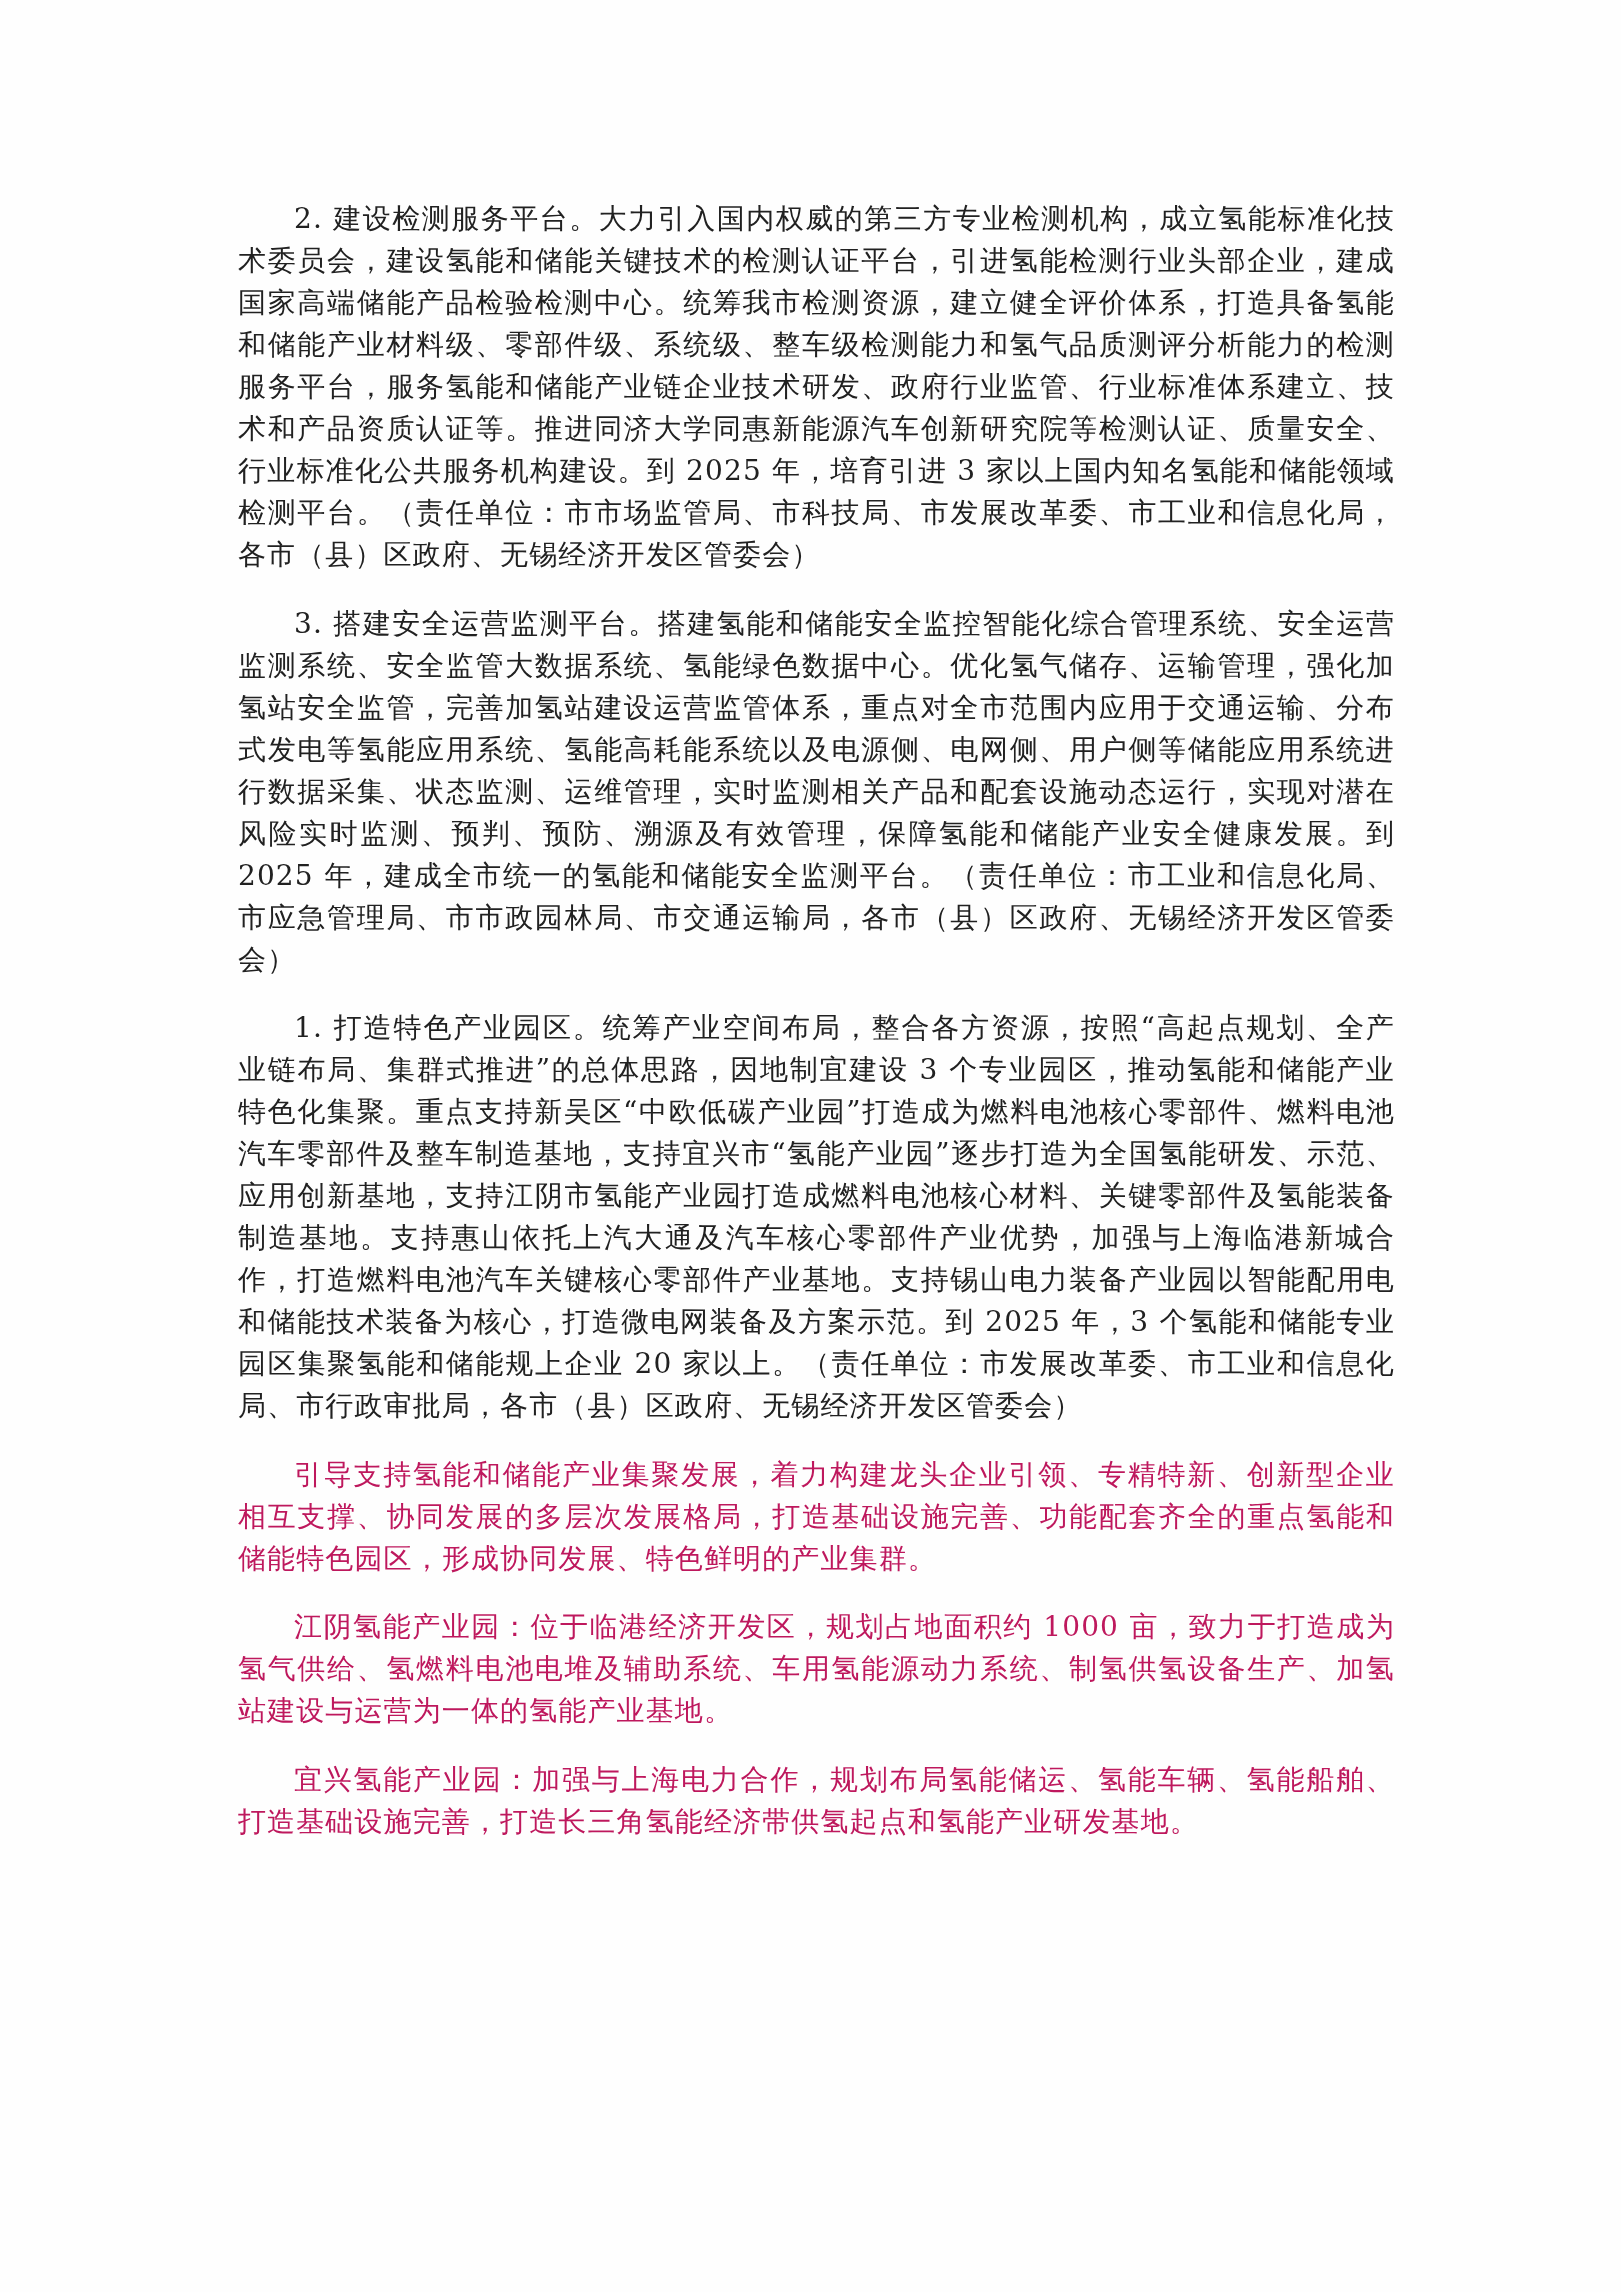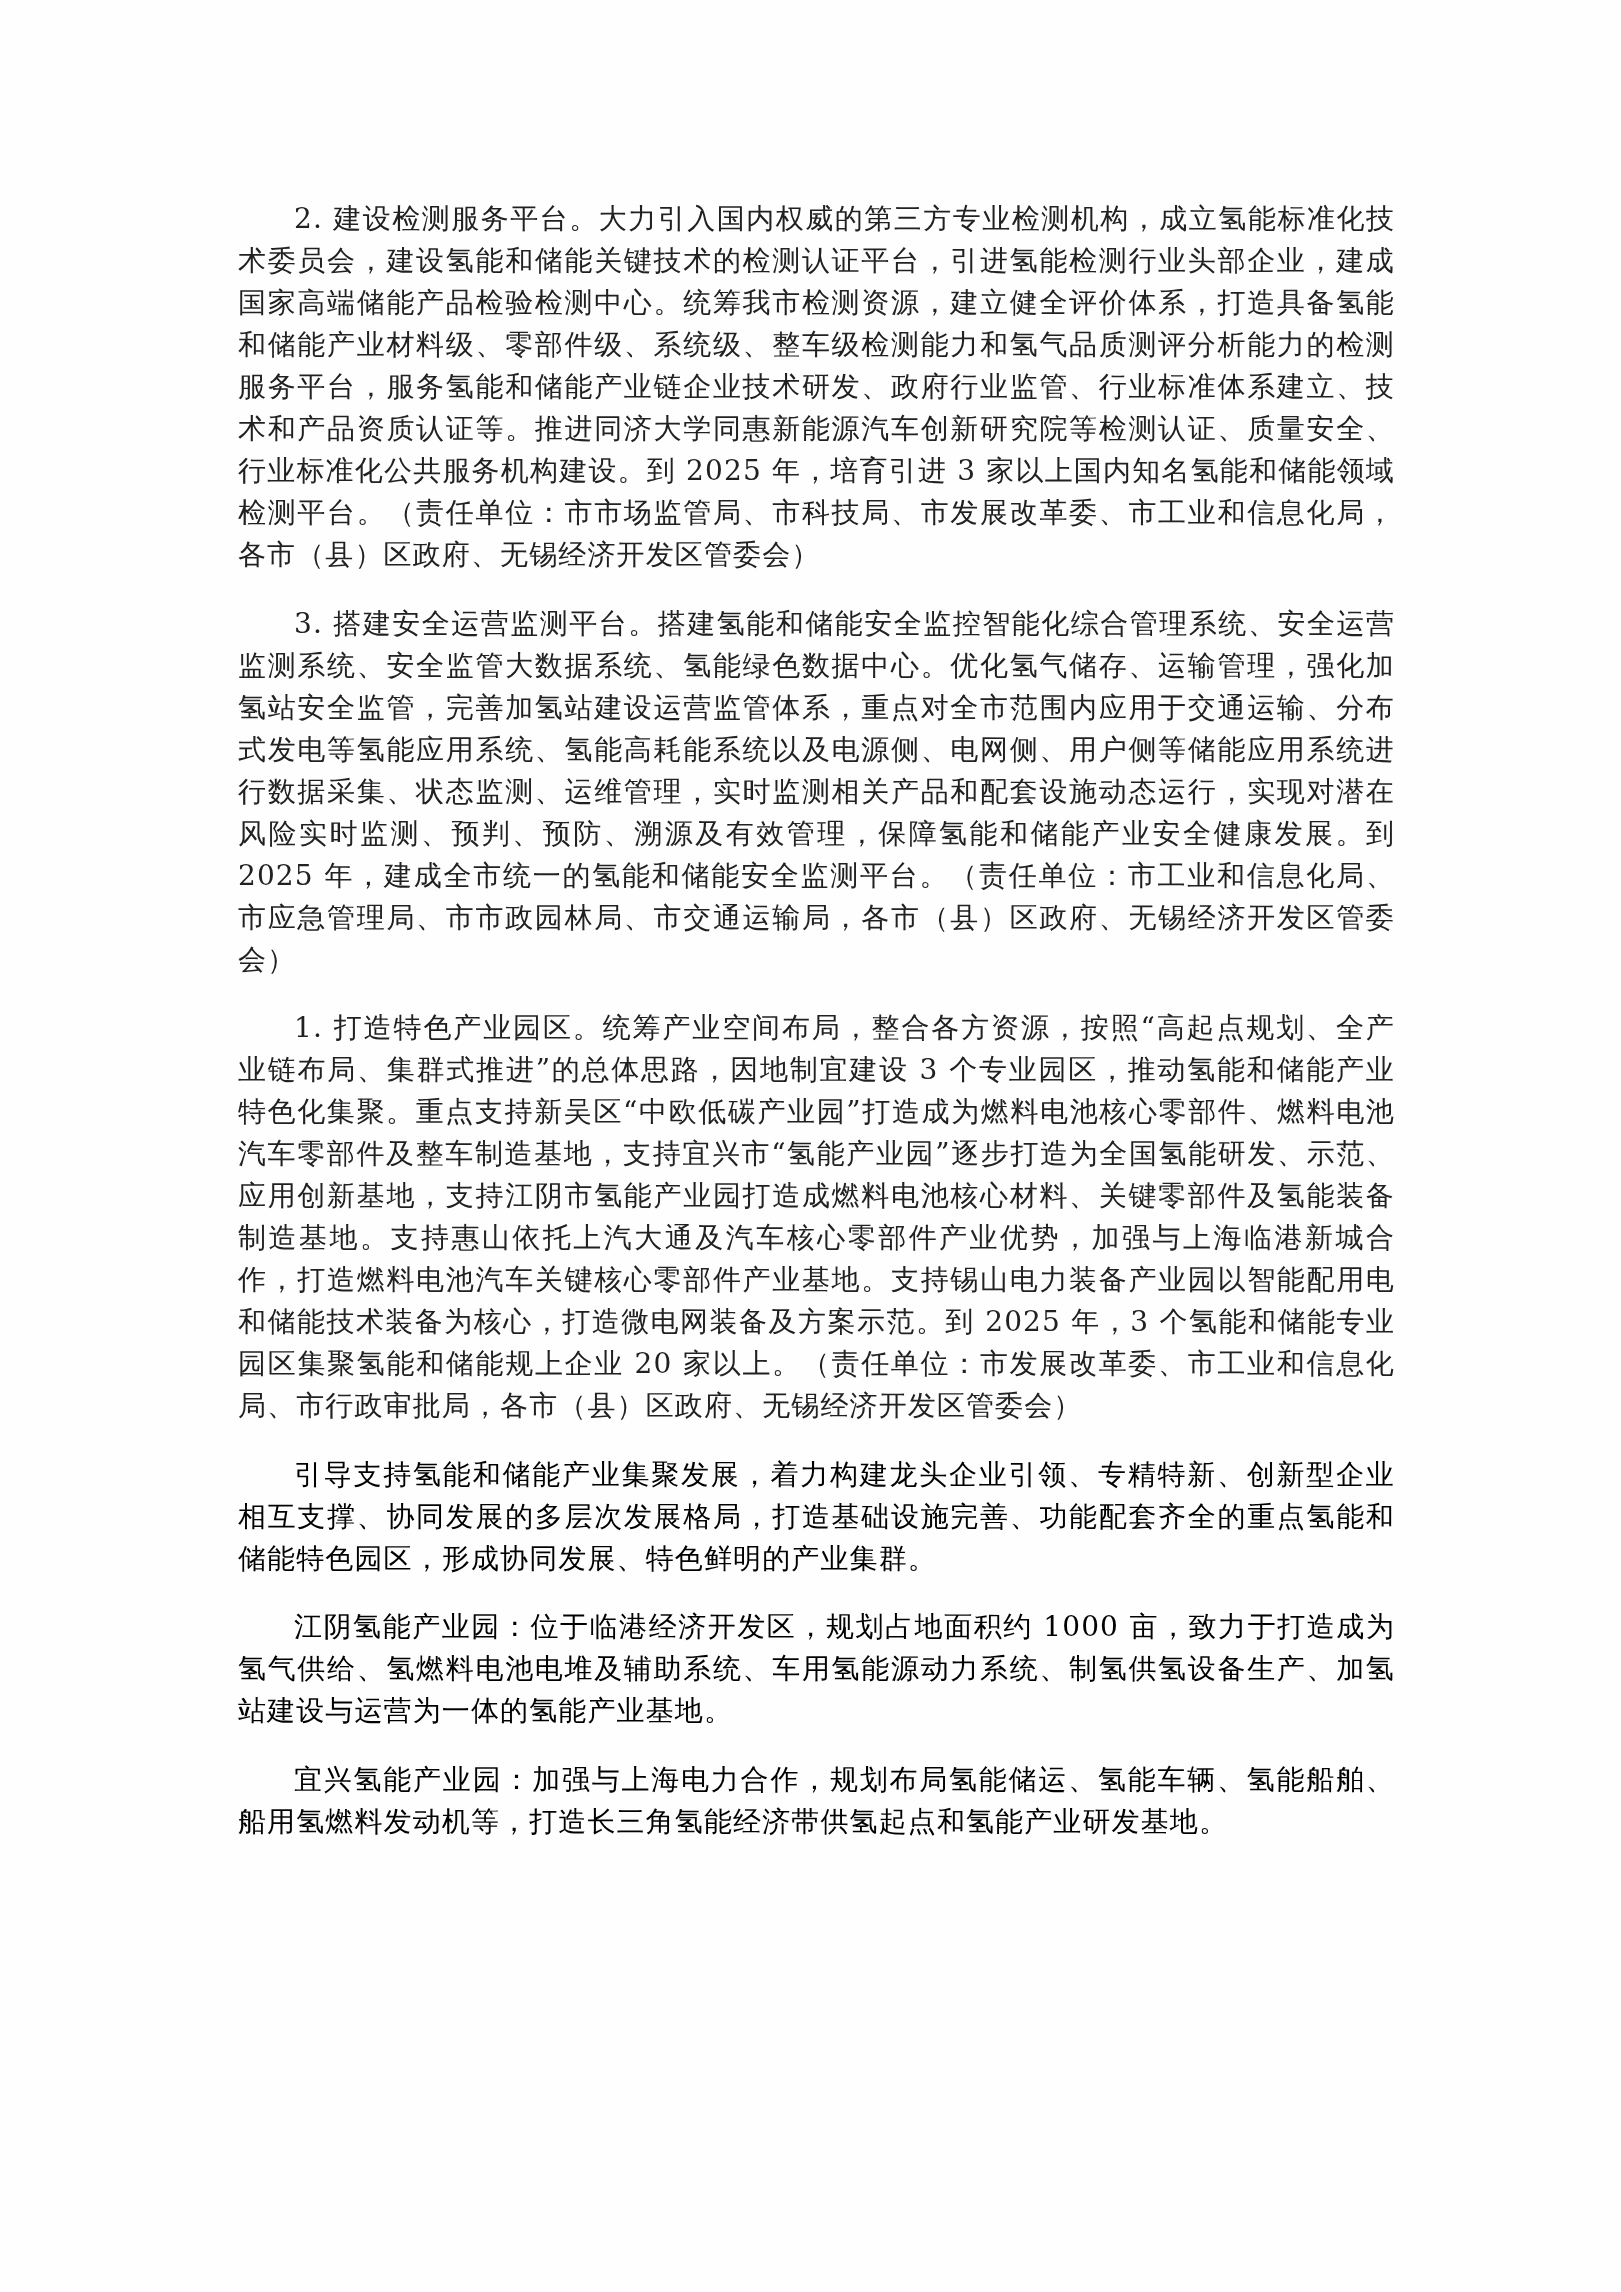--- a/index.html
+++ b/index.html
@@ -32,29 +32,29 @@
     margin: 0 0 26.5px 0;
     text-indent: 2em;
   }
   .para.heading {
     margin: 0 0 26.5px 0;
   }
   .para.box_title {
     margin: 0 0 26.5px 0;
   }
   .para.box_body {
-    color: #000000;
+    color: #be185d;
   }
 </style>
 </head>
 <body>
 
 <div class="page">
   <div class="text-block">
       <p class="para body">2. 建设检测服务平台。大力引入国内权威的第三方专业检测机构，成立氢能标准化技术委员会，建设氢能和储能关键技术的检测认证平台，引进氢能检测行业头部企业，建成国家高端储能产品检验检测中心。统筹我市检测资源，建立健全评价体系，打造具备氢能和储能产业材料级、零部件级、系统级、整车级检测能力和氢气品质测评分析能力的检测服务平台，服务氢能和储能产业链企业技术研发、政府行业监管、行业标准体系建立、技术和产品资质认证等。推进同济大学同惠新能源汽车创新研究院等检测认证、质量安全、行业标准化公共服务机构建设。到 2025 年，培育引进 3 家以上国内知名氢能和储能领域检测平台。（责任单位：市市场监管局、市科技局、市发展改革委、市工业和信息化局，各市（县）区政府、无锡经济开发区管委会）</p>
       <p class="para body">3. 搭建安全运营监测平台。搭建氢能和储能安全监控智能化综合管理系统、安全运营监测系统、安全监管大数据系统、氢能绿色数据中心。优化氢气储存、运输管理，强化加氢站安全监管，完善加氢站建设运营监管体系，重点对全市范围内应用于交通运输、分布式发电等氢能应用系统、氢能高耗能系统以及电源侧、电网侧、用户侧等储能应用系统进行数据采集、状态监测、运维管理，实时监测相关产品和配套设施动态运行，实现对潜在风险实时监测、预判、预防、溯源及有效管理，保障氢能和储能产业安全健康发展。到 2025 年，建成全市统一的氢能和储能安全监测平台。（责任单位：市工业和信息化局、市应急管理局、市市政园林局、市交通运输局，各市（县）区政府、无锡经济开发区管委会）</p>
       <p class="para body">1. 打造特色产业园区。统筹产业空间布局，整合各方资源，按照“高起点规划、全产业链布局、集群式推进”的总体思路，因地制宜建设 3 个专业园区，推动氢能和储能产业特色化集聚。重点支持新吴区“中欧低碳产业园”打造成为燃料电池核心零部件、燃料电池汽车零部件及整车制造基地，支持宜兴市“氢能产业园”逐步打造为全国氢能研发、示范、应用创新基地，支持江阴市氢能产业园打造成燃料电池核心材料、关键零部件及氢能装备制造基地。支持惠山依托上汽大通及汽车核心零部件产业优势，加强与上海临港新城合作，打造燃料电池汽车关键核心零部件产业基地。支持锡山电力装备产业园以智能配用电和储能技术装备为核心，打造微电网装备及方案示范。到 2025 年，3 个氢能和储能专业园区集聚氢能和储能规上企业 20 家以上。（责任单位：市发展改革委、市工业和信息化局、市行政审批局，各市（县）区政府、无锡经济开发区管委会）</p>
       <p class="para box_body">引导支持氢能和储能产业集聚发展，着力构建龙头企业引领、专精特新、创新型企业相互支撑、协同发展的多层次发展格局，打造基础设施完善、功能配套齐全的重点氢能和储能特色园区，形成协同发展、特色鲜明的产业集群。</p>
       <p class="para box_body">江阴氢能产业园：位于临港经济开发区，规划占地面积约 1000 亩，致力于打造成为氢气供给、氢燃料电池电堆及辅助系统、车用氢能源动力系统、制氢供氢设备生产、加氢站建设与运营为一体的氢能产业基地。</p>
-      <p class="para box_body">宜兴氢能产业园：加强与上海电力合作，规划布局氢能储运、氢能车辆、氢能船舶、船用氢燃料发动机等，打造长三角氢能经济带供氢起点和氢能产业研发基地。</p>
+      <p class="para box_body">宜兴氢能产业园：加强与上海电力合作，规划布局氢能储运、氢能车辆、氢能船舶、打造基础设施完善，打造长三角氢能经济带供氢起点和氢能产业研发基地。</p>
     </div>
 </div>
 
 
 </body></html>

